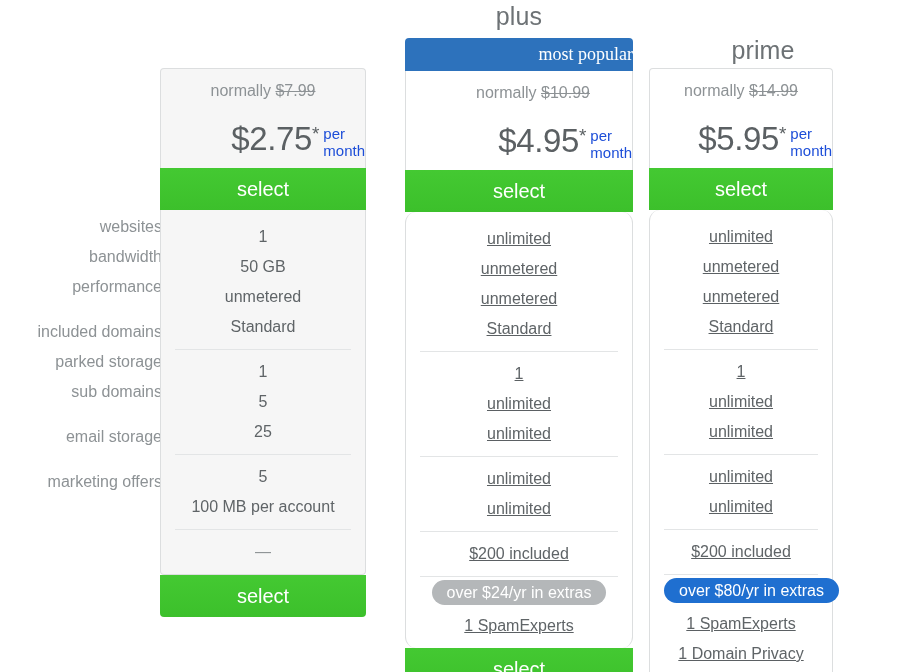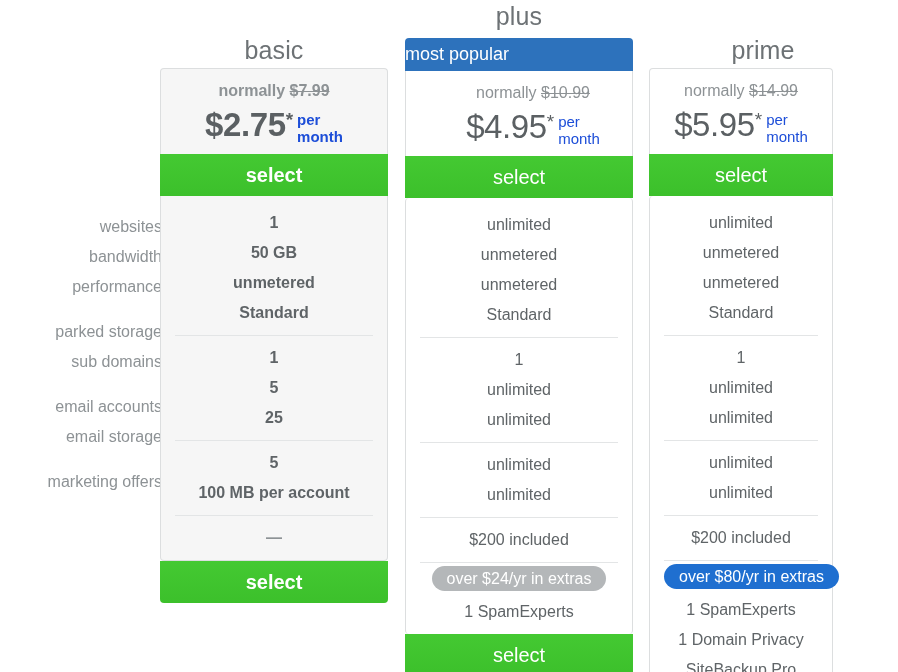--- a/index.html
+++ b/index.html
@@ -36,38 +36,39 @@
   .plan-title.plus   { left: 403px; width: 232px; top: 2px;  }
   .plan-title.prime  { left: 648px; width: 230px; top: 36px; }
 
   
   .card {
     position: absolute;
     box-sizing: border-box;
     background: #ffffff;
   }
   .card.basic {
-    left: 160px; top: 68px; width: 228px; height: 522px; font-weight: bold;
+    left: 160px; top: 68px; width: 206px; height: 522px;
   }
   .card.plus {
     left: 405px; top: 38px; width: 228px; height: 624px;
   }
   .card.prime {
     left: 649px; top: 68px; width: 184px; height: 604px;
   }
 
   
   .ribbon {
     height: 33px;
     background: #2d72bc;
     color: #ffffff;
     font-size: 18px;
     line-height: 33px;
-    text-align: left;
+    text-align: right;
     border-radius: 4px 4px 0 0;
+    font-family: Liberation Serif, serif;
   }
 
   
   .price-box {
     box-sizing: border-box;
     border: 1px solid #dcdedf;
     border-bottom: none;
     border-radius: 4px 4px 0 0;
     padding-top: 11px;
     text-align: center;
@@ -83,22 +84,22 @@
     font-size: 16px;
     color: #8d9295;
     line-height: 21px;
   }
   .normally .struck {
     text-decoration: line-through;
   }
   .price-line {
     display: flex;
     align-items: flex-start;
-    justify-content: center;
-    margin-top: 5px;
+    justify-content: flex-end;
+    margin-top: 19px;
     padding-bottom: 9px;
   }
   .price-amount {
     font-size: 33px;
     color: #5b6063;
     line-height: 38px;
     letter-spacing: -0.4px;
   }
   .price-star {
     font-size: 19px;
@@ -133,21 +134,21 @@
   
   .features {
     box-sizing: border-box;
     border-left: 1px solid #dcdedf;
     border-right: 1px solid #dcdedf;
     border-bottom: 1px solid #dcdedf;
     border-radius: 0 0 4px 4px;
   }
   .card.basic .features { background: #f6f6f6; }
   .card.plus .features,
-  .card.prime .features { border-radius: 4px; border-bottom: none; }
+  .card.prime .features { border-radius: 11px; border-bottom: none; text-decoration: underline; }
 
   .feat-group { padding: 0; }
   .feat-group + .feat-group {
     border-top: 1px solid #e3e5e6;
     margin: 0 14px;
     padding: 0;
   }
   .feat-cell {
     height: 30px;
     line-height: 30px;
@@ -205,36 +206,35 @@
     font-size: 16px;
     color: #8d9295;
     white-space: nowrap;
   }
 </style>
 </head>
 <body>
 
 <div class="pricing-root">
 
-  <div class="plan-title basic">basic</div>
   <div class="plan-title plus">plus</div>
   <div class="plan-title prime">prime</div>
 
   <div class="labels">
     <div class="label-group">
       <div class="label-cell">websites</div>
       <div class="label-cell">bandwidth</div>
       <div class="label-cell">performance</div>
     </div>
     <div class="label-group">
+      <div class="label-cell">included domains</div>
       <div class="label-cell">parked storage</div>
       <div class="label-cell">sub domains</div>
     </div>
     <div class="label-group">
-      <div class="label-cell">email accounts</div>
       <div class="label-cell">email storage</div>
     </div>
     <div class="label-group">
       <div class="label-cell">marketing offers</div>
     </div>
   </div>
 
   <div class="card basic">
     <div class="price-box">
       <div class="normally">

